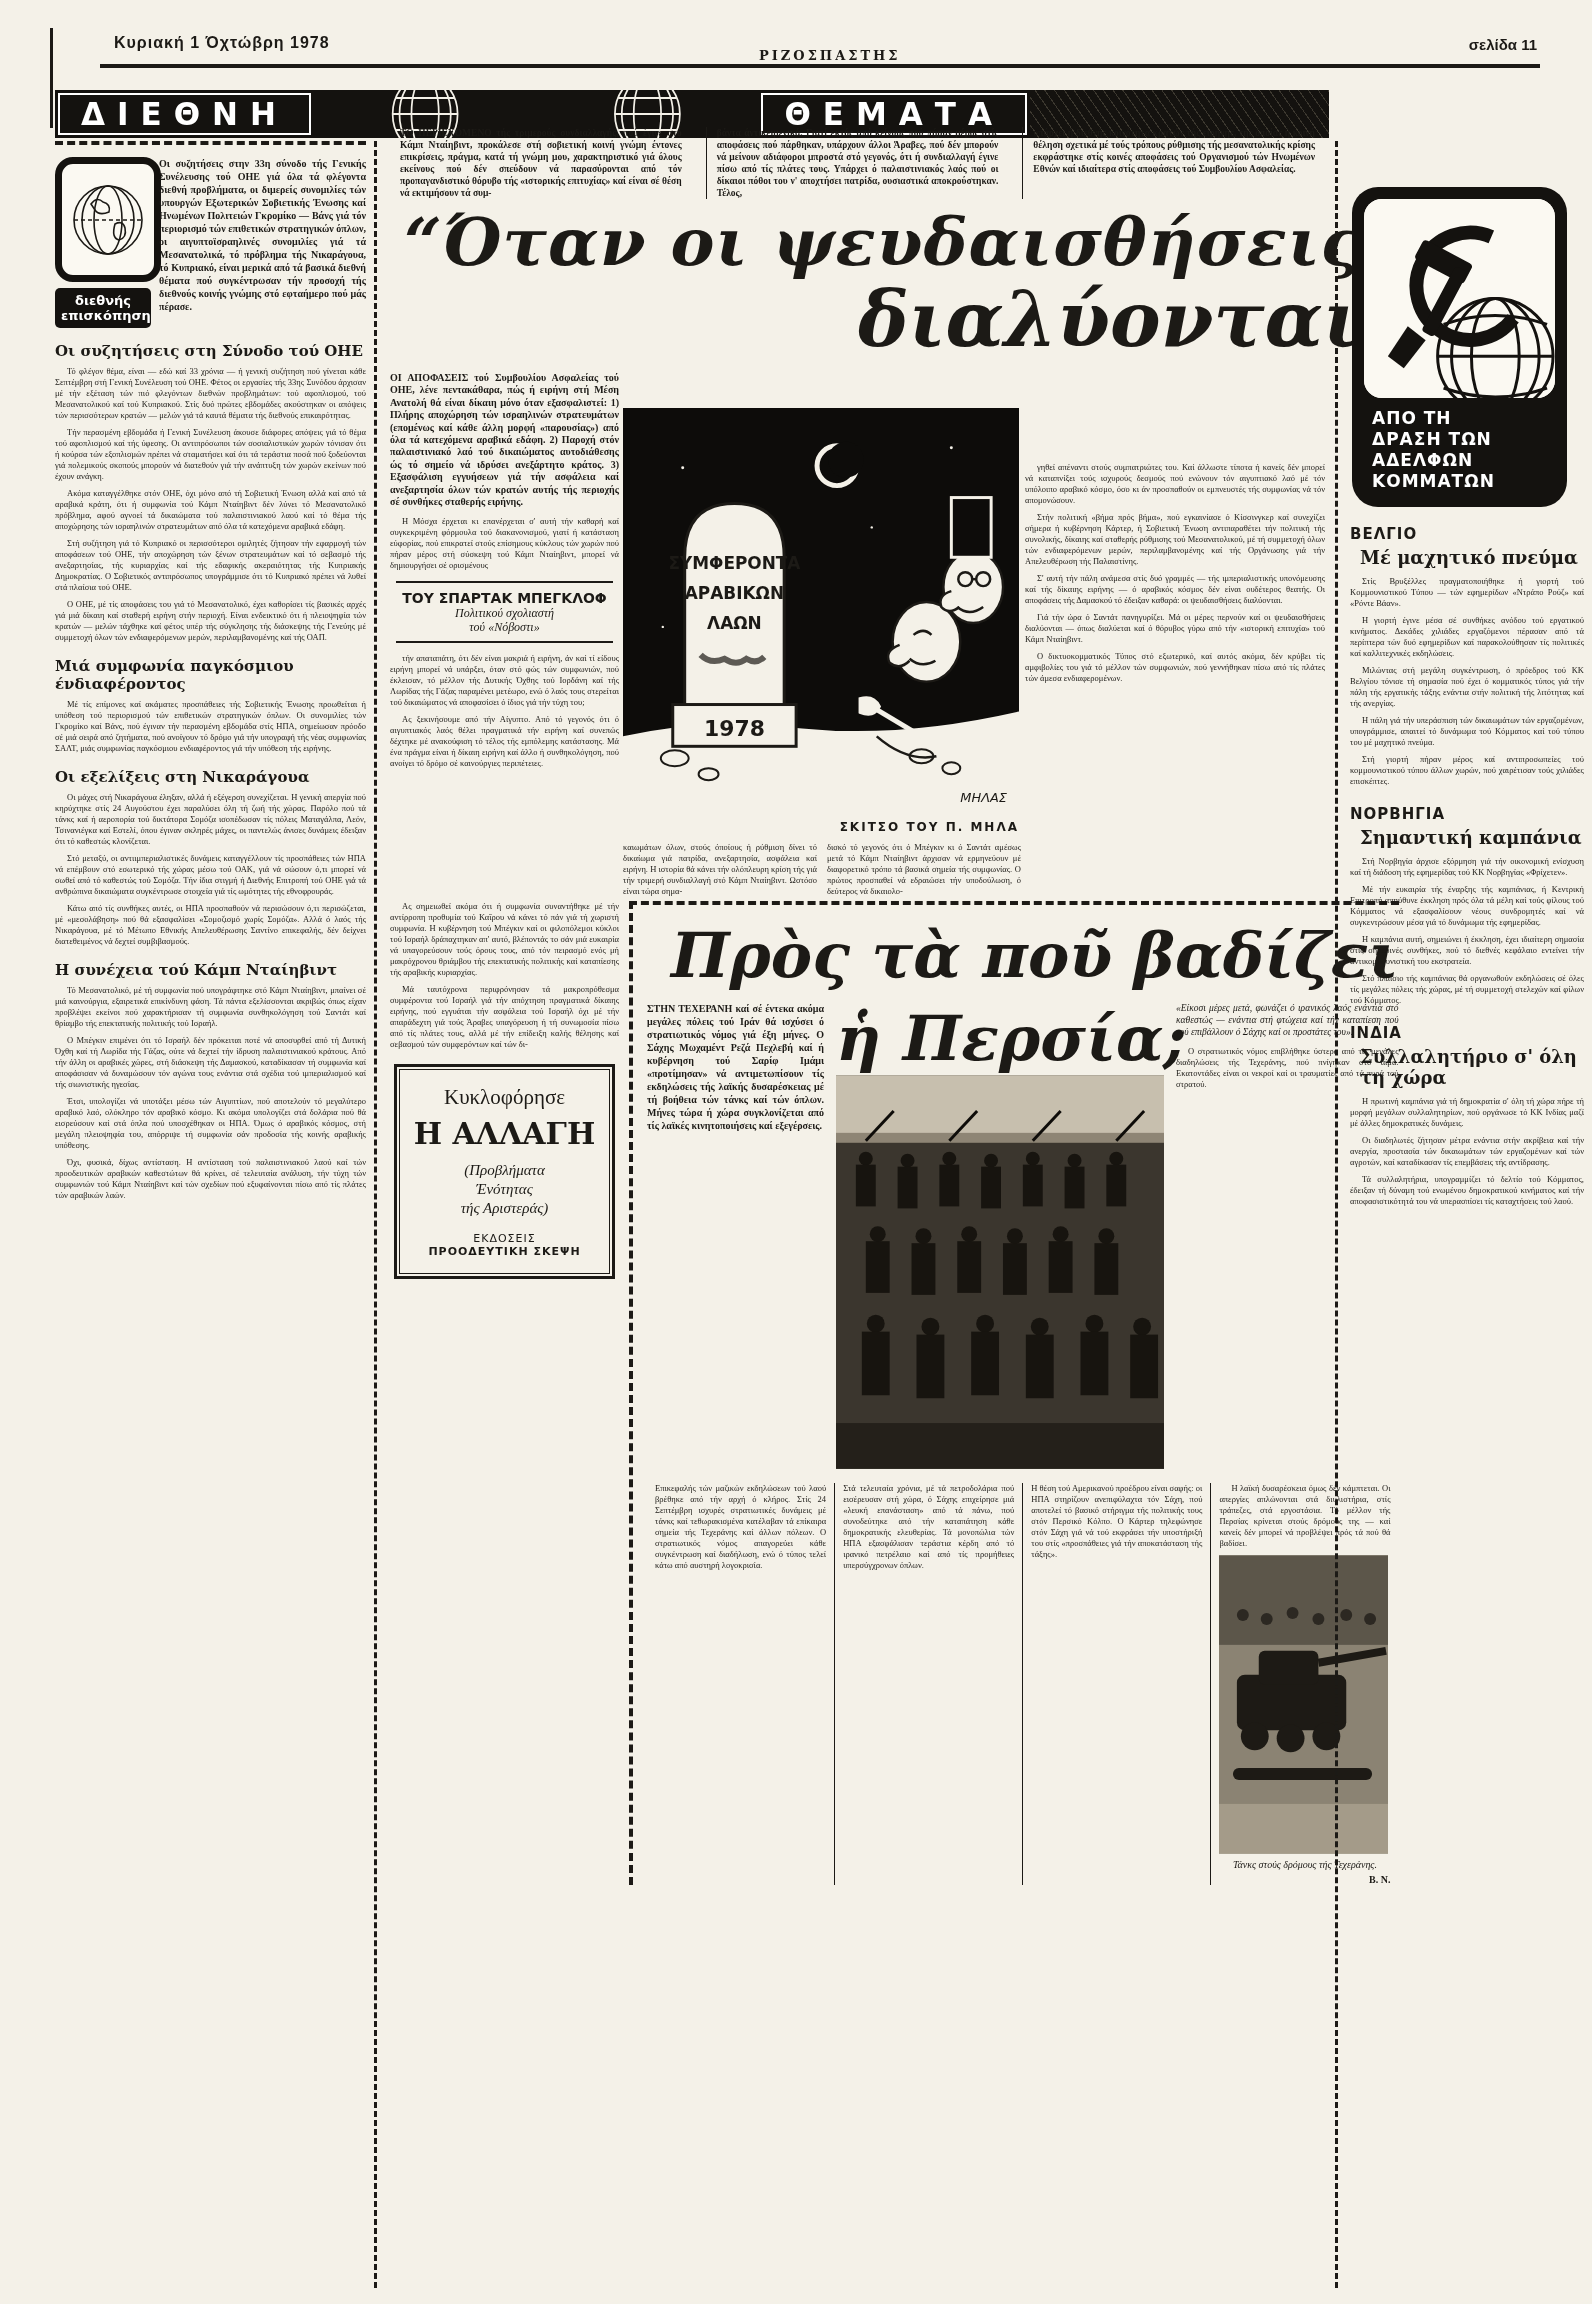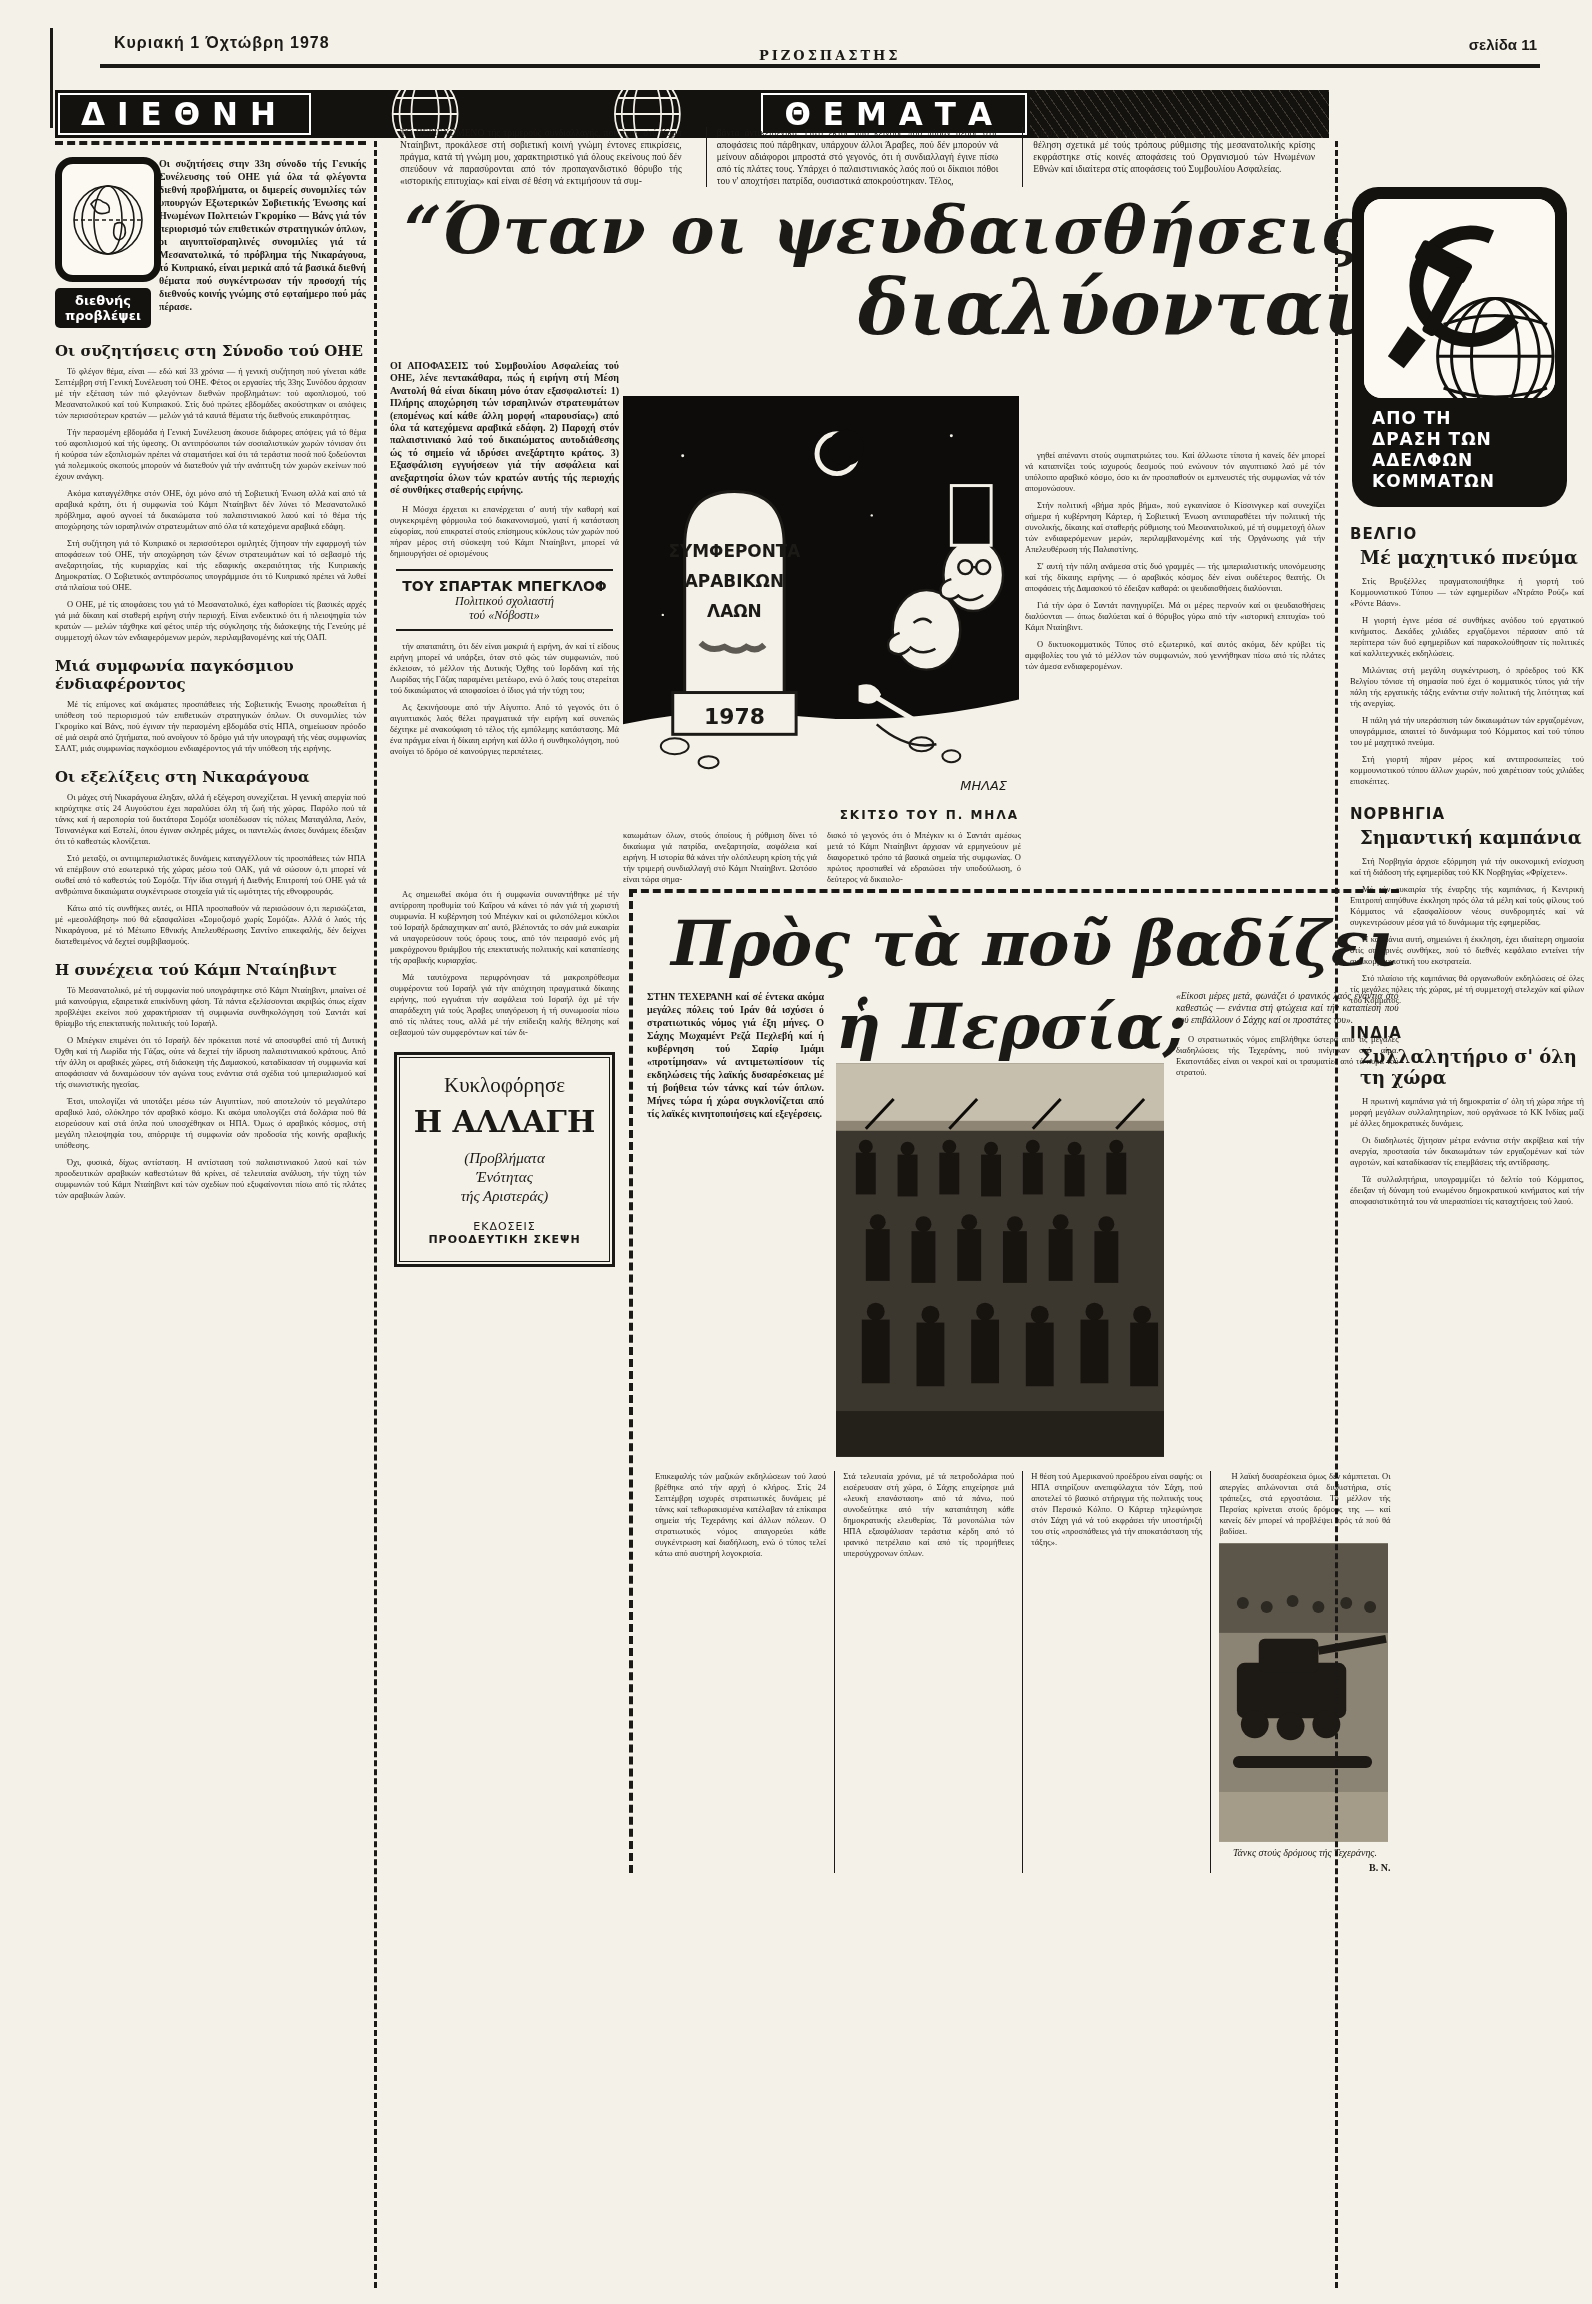--- a/index.html
+++ b/index.html
@@ -30,21 +30,21 @@
   .intro-wrap{border-top:4px dashed #1c1a16;padding-top:12px;display:flex;gap:8px;}
   .intro-left{width:96px;flex:none;}
   .globe-box{width:92px;height:111px;border:7px solid #14120f;border-radius:18px;background:#fbf9f2;
              display:flex;align-items:center;justify-content:center;}
   .intro-label{margin-top:6px;background:#14120f;color:#fff;border-radius:5px;padding:5px 6px;
       font-family:"DejaVu Sans",sans-serif;font-weight:bold;font-size:13px;line-height:15px;text-align:center;}
   .intro-text{flex:1;font-size:10px;line-height:13px;font-weight:bold;text-align:justify;}
   .lc-head{font-size:15px;font-weight:bold;margin:14px 0 6px 0;font-family:"DejaVu Serif",serif;}
   
   .main{left:390px;top:127px;width:935px;}
-  .intro-row{display:flex;gap:14px;}
+  .intro-row{display:flex;gap:14px;font-weight:bold;}
   .intro-col{flex:1;padding:0 10px;font-size:9.5px;line-height:12px;text-align:justify;}
   .intro-col + .intro-col{border-left:1px solid #1c1a16;}
   .kicker{text-align:center;font-family:"DejaVu Serif",serif;font-size:36px;letter-spacing:7px;
           margin:26px 0 2px 0;font-weight:500;white-space:nowrap;}
   .headline1{font-family:"DejaVu Serif",serif;font-style:italic;font-weight:900;font-size:66px;
              letter-spacing:1px;margin:4px 0 0 14px;white-space:nowrap;}
   .headline2{font-family:"DejaVu Serif",serif;font-style:italic;font-weight:900;font-size:76px;
              margin:-6px 0 0 468px;white-space:nowrap;}
   .cd-row{display:flex;gap:4px;margin-top:8px;}
   .cd-left{width:229px;flex:none;}
@@ -142,21 +142,21 @@
             <ellipse cx="37" cy="46" rx="14" ry="34"></ellipse>
             <ellipse cx="37" cy="46" rx="26" ry="34"></ellipse>
             <line x1="3" y1="46" x2="71" y2="46" stroke-dasharray="4 3"></line>
             <path d="M20 30 q6 -8 12 -2 q8 2 6 10 q-10 4 -14 -2 z"></path>
             <path d="M44 50 q8 -4 10 4 q2 10 -6 12 q-8 -2 -4 -16 z"></path>
           </g>
         </svg>
       </div>
       <div class="intro-label">
         <div>διεθνής</div>
-        <div>προβλέψει</div>
+        <div>επισκόπηση</div>
       </div>
     </div>
     <div class="intro-text">Οι συζητήσεις στην 33η σύνοδο τής Γενικής Συνέλευσης τού ΟΗΕ γιά όλα τά φλέγοντα διεθνή προβλήματα, οι διμερείς συνομιλίες τών υπουργών Εξωτερικών Σοβιετικής Ένωσης καί Ηνωμένων Πολιτειών Γκρομίκο — Βάνς γιά τόν περιορισμό τών επιθετικών στρατηγικών όπλων, οι αιγυπτοϊσραηλινές συνομιλίες γιά τά Μεσανατολικά, τό πρόβλημα τής Νικαράγουα, τό Κυπριακό, είναι μερικά από τά βασικά διεθνή θέματα πού συγκέντρωσαν τήν προσοχή τής διεθνούς κοινής γνώμης στό εφταήμερο πού μάς πέρασε.</div>
   </div>
 
   <h3 class="lc-head">Οι συζητήσεις στη Σύνοδο τού ΟΗΕ</h3>
   <div class="t">
     <p>Τό φλέγον θέμα, είναι — εδώ καί 33 χρόνια — ή γενική συζήτηση πού γίνεται κάθε Σεπτέμβρη στή Γενική Συνέλευση τού ΟΗΕ. Φέτος οι εργασίες τής 33ης Συνόδου άρχισαν μέ τήν εξέταση τών πιό φλεγόντων διεθνών προβλημάτων: τού αφοπλισμού, τού Μεσανατολικού καί τού Κυπριακού. Στίς δυό πρώτες εβδομάδες ακούστηκαν οι απόψεις τών περισσότερων κρατών — μελών γιά τά καυτά θέματα τής διεθνούς επικαιρότητας.</p>
     <p>Τήν περασμένη εβδομάδα ή Γενική Συνέλευση άκουσε διάφορες απόψεις γιά τό θέμα τού αφοπλισμού καί τής ύφεσης. Οι αντιπρόσωποι τών σοσιαλιστικών χωρών τόνισαν ότι ή κούρσα τών εξοπλισμών πρέπει νά σταματήσει καί ότι τά τεράστια ποσά πού ξοδεύονται γιά πολεμικούς σκοπούς μπορούν νά διατεθούν γιά τήν ανάπτυξη τών χωρών εκείνων πού έχουν ανάγκη.</p>
     <p>Ακόμα καταγγέλθηκε στόν ΟΗΕ, όχι μόνο από τή Σοβιετική Ένωση αλλά καί από τά αραβικά κράτη, ότι ή συμφωνία τού Κάμπ Νταίηβιντ δέν λύνει τό Μεσανατολικό πρόβλημα, αφού αγνοεί τά δικαιώματα τού παλαιστινιακού λαού καί τό θέμα τής αποχώρησης τών ισραηλινών στρατευμάτων από όλα τά κατεχόμενα αραβικά εδάφη.</p>

